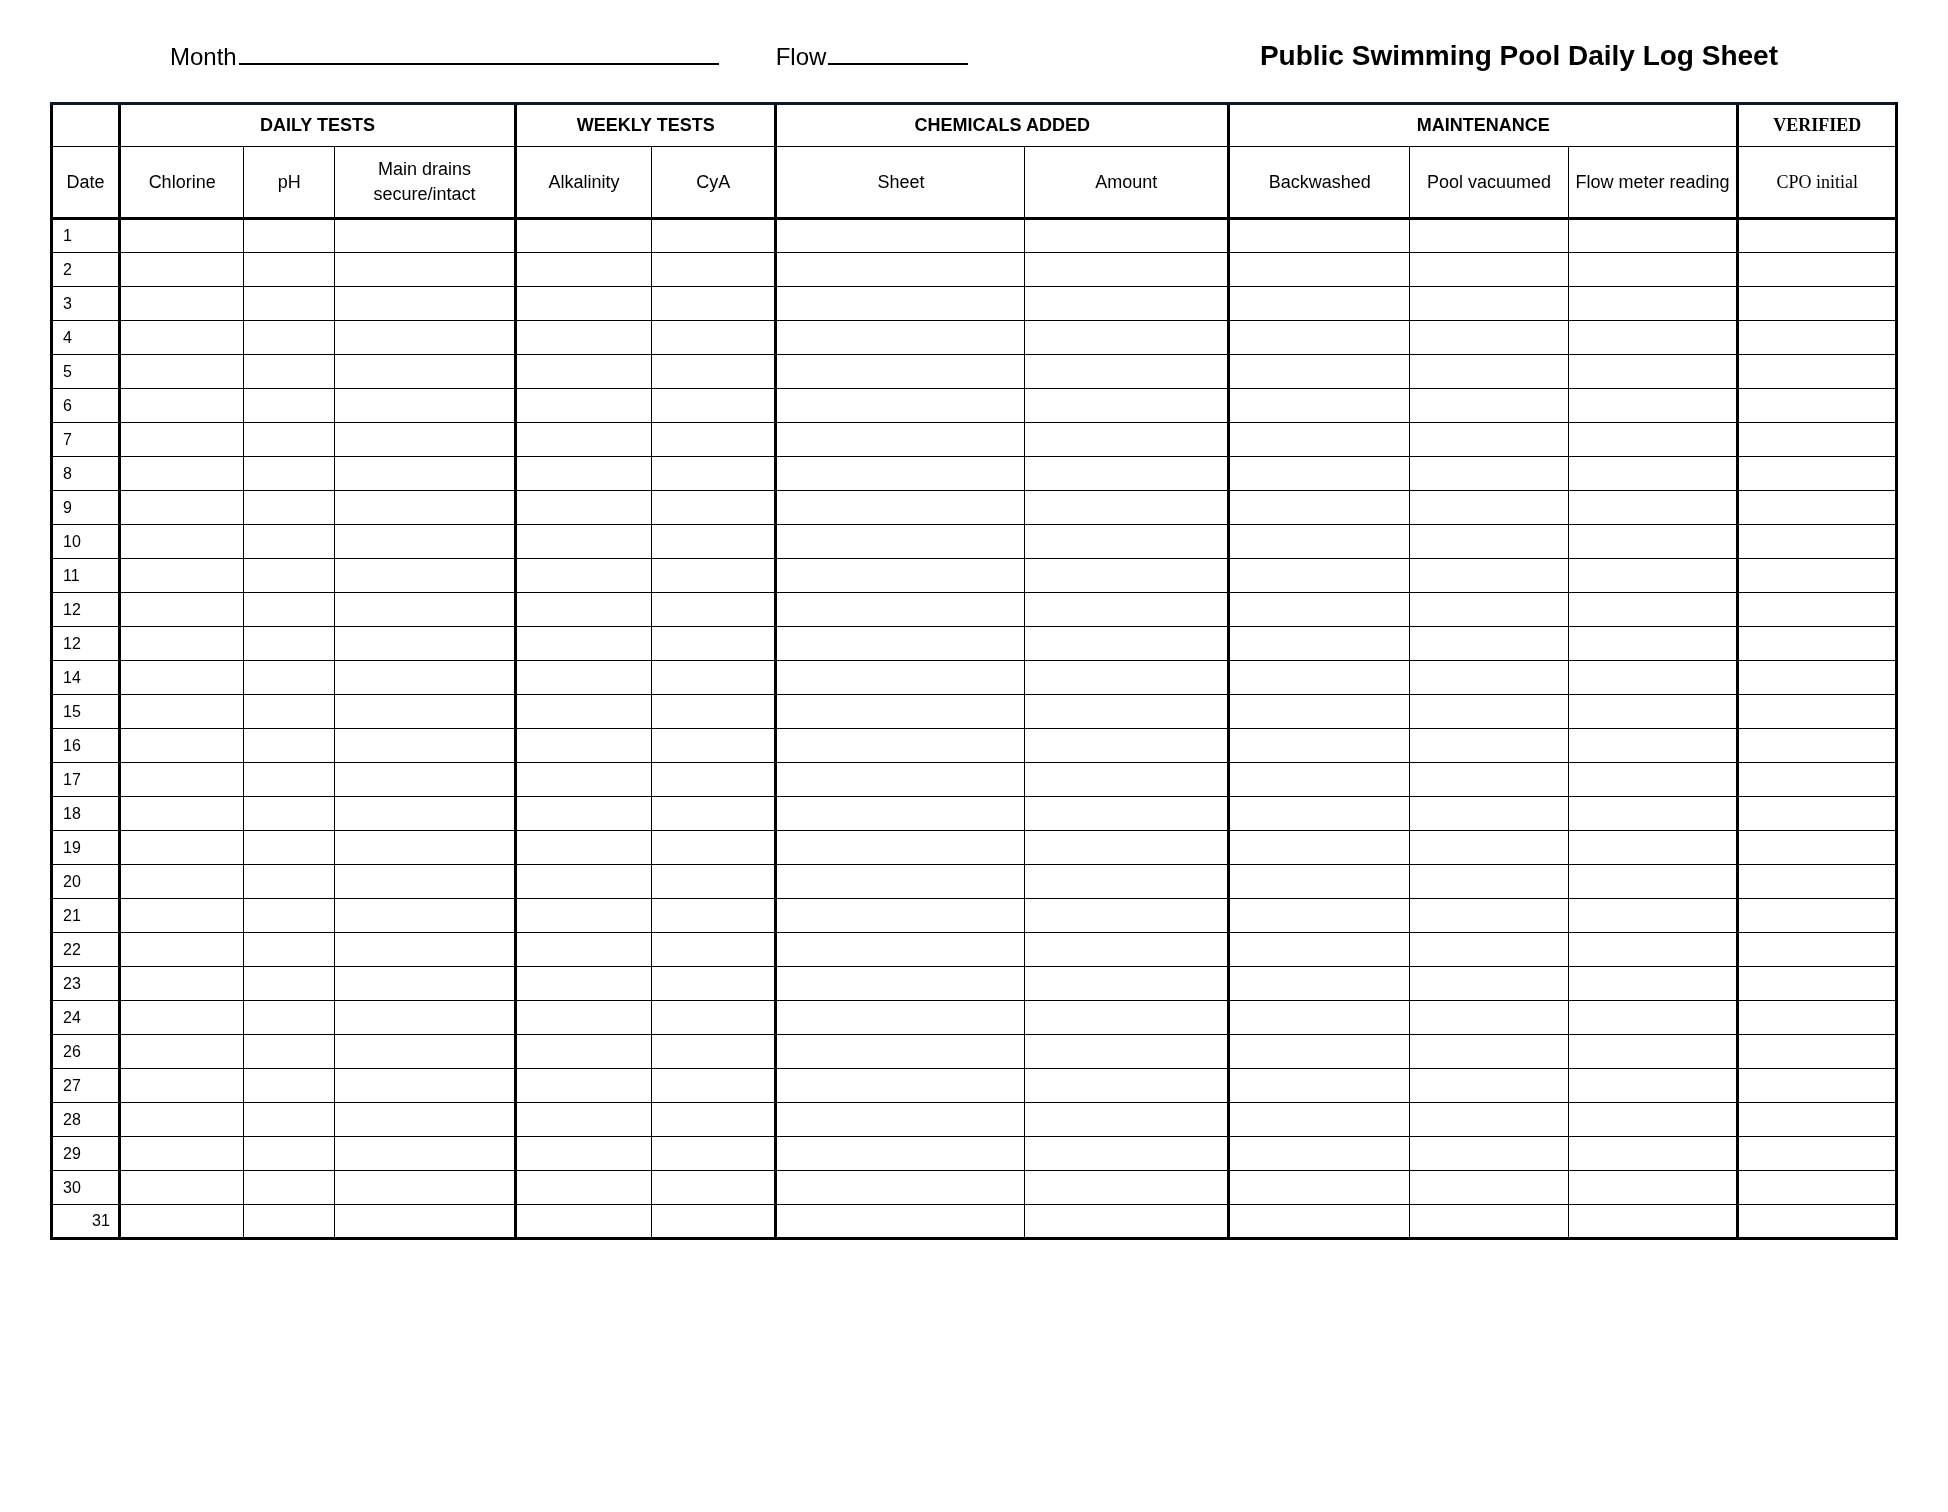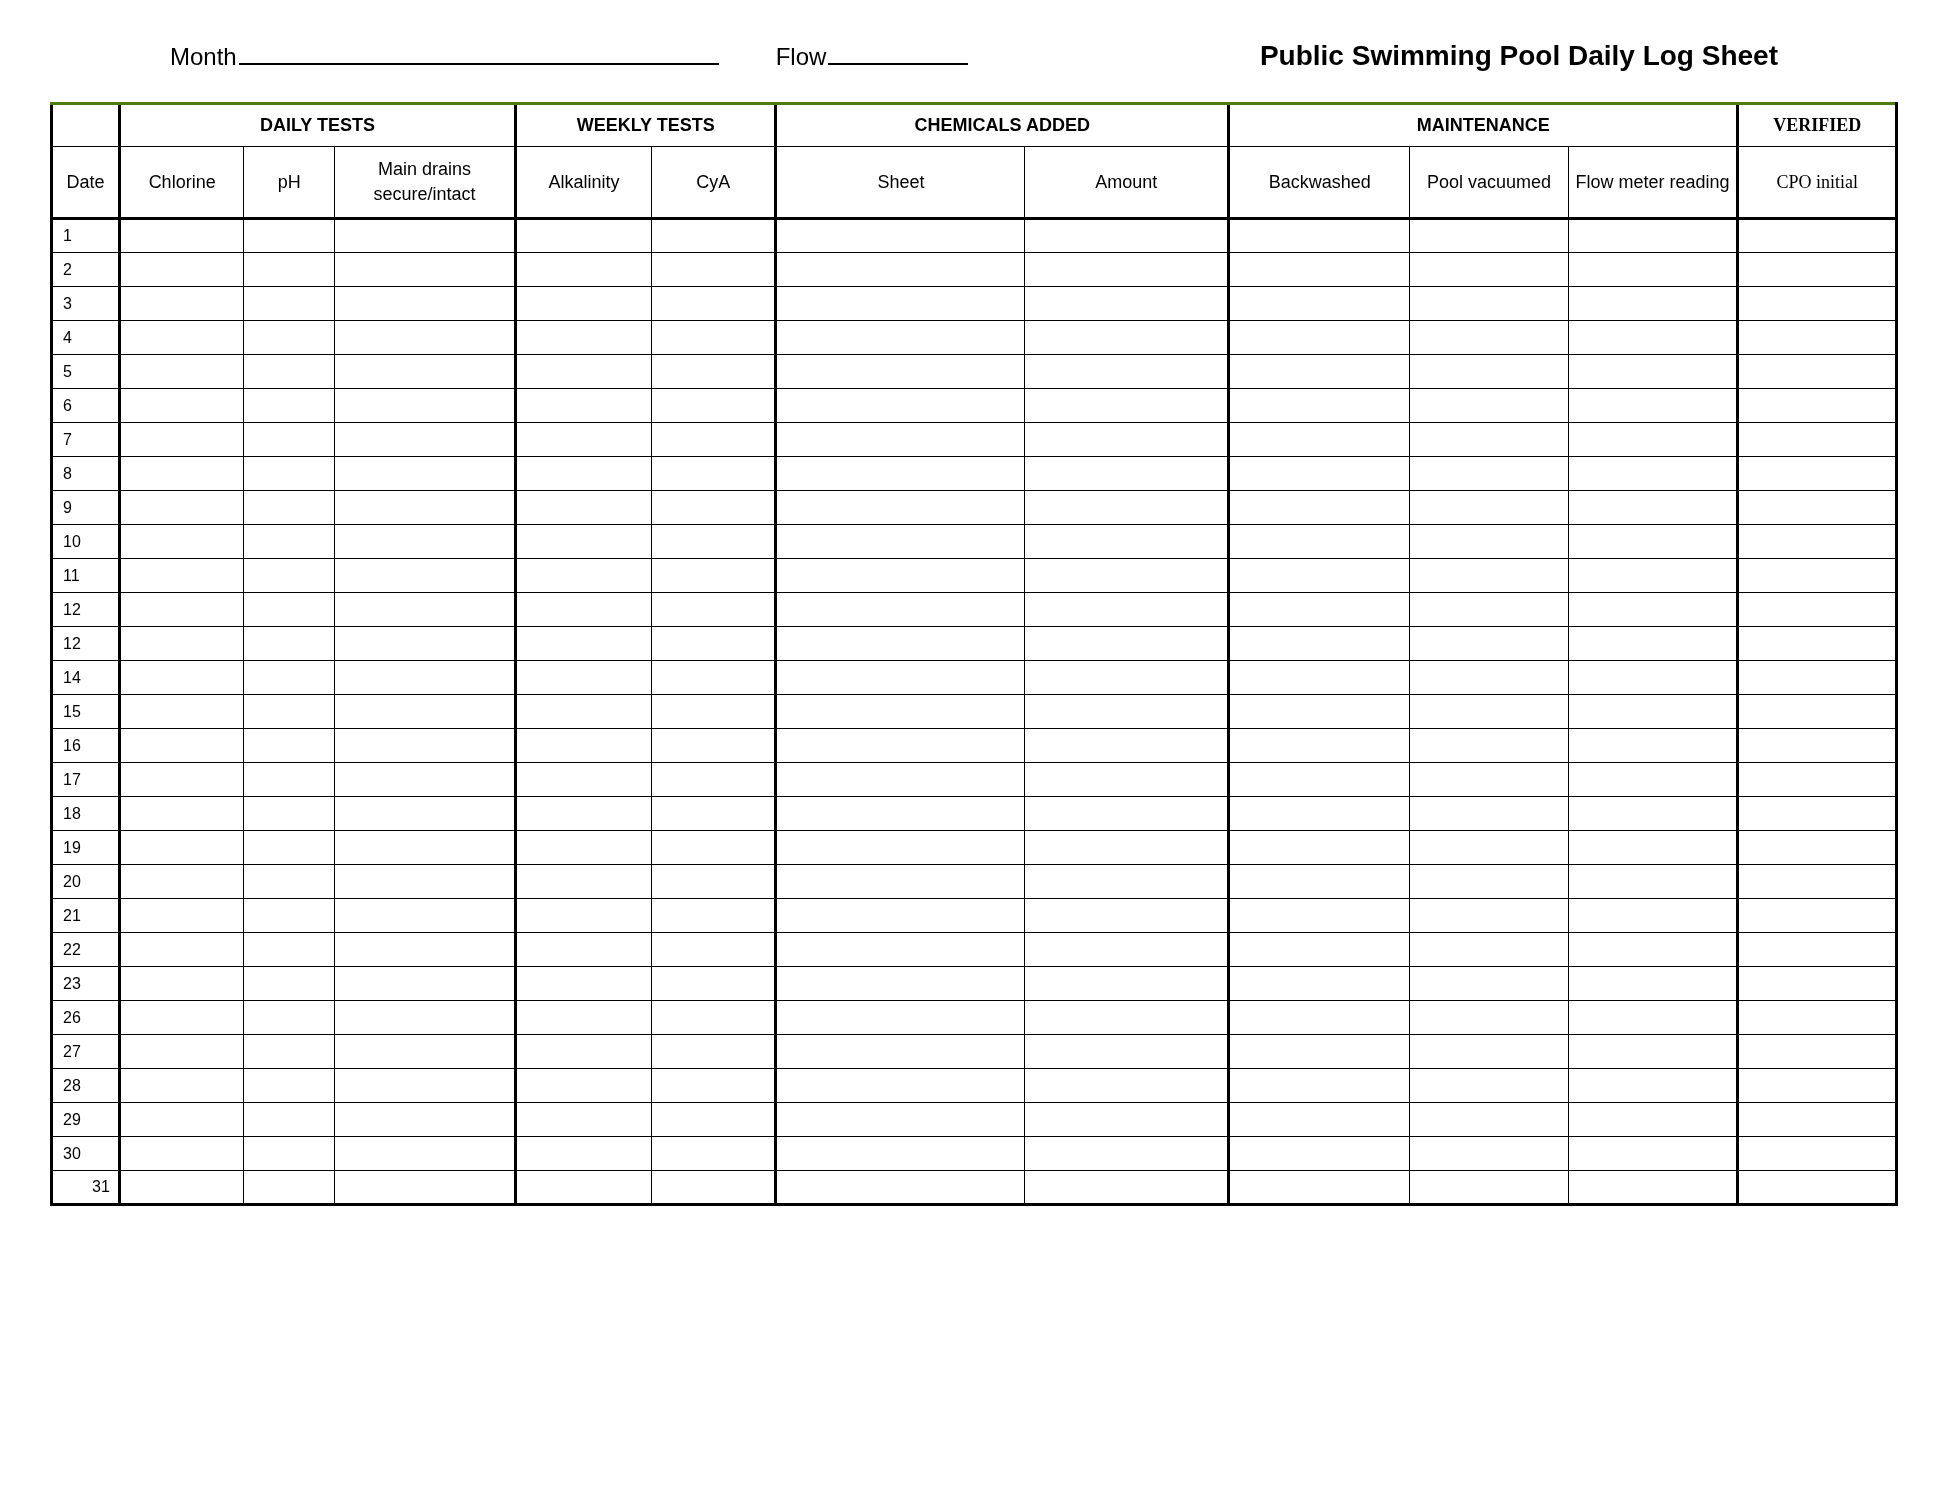--- a/index.html
+++ b/index.html
@@ -54,21 +54,21 @@
     }
     th, td {
       border: 1px solid #000;
       font-size: 18px;
       text-align: center;
       vertical-align: middle;
     }
     thead tr.group-row th {
       font-weight: bold;
       padding: 10px 4px;
-      border-top: 3px solid #4d7c0f;
+      border-top: 3px solid #0f172a;
       border-bottom: 1px solid #000;
     }
     thead tr.group-row th.group-sep-left {
       border-left: 3px solid #000;
     }
     thead tr.group-row th.group-sep-right {
       border-right: 3px solid #000;
     }
     thead tr.col-row th {
       font-weight: normal;
@@ -485,20 +485,34 @@
         <td class="sep-left"></td>
         <td></td>
         <td class="sep-left"></td>
         <td></td>
         <td class="sep-left"></td>
         <td></td>
         <td></td>
         <td class="sep-left"></td>
       </tr>
       <tr>
+        <td class="date-cell">24</td>
+        <td class="sep-left"></td>
+        <td></td>
+        <td></td>
+        <td class="sep-left"></td>
+        <td></td>
+        <td class="sep-left"></td>
+        <td></td>
+        <td class="sep-left"></td>
+        <td></td>
+        <td></td>
+        <td class="sep-left"></td>
+      </tr>
+      <tr>
         <td class="date-cell">26</td>
         <td class="sep-left"></td>
         <td></td>
         <td></td>
         <td class="sep-left"></td>
         <td></td>
         <td class="sep-left"></td>
         <td></td>
         <td class="sep-left"></td>
         <td></td>

